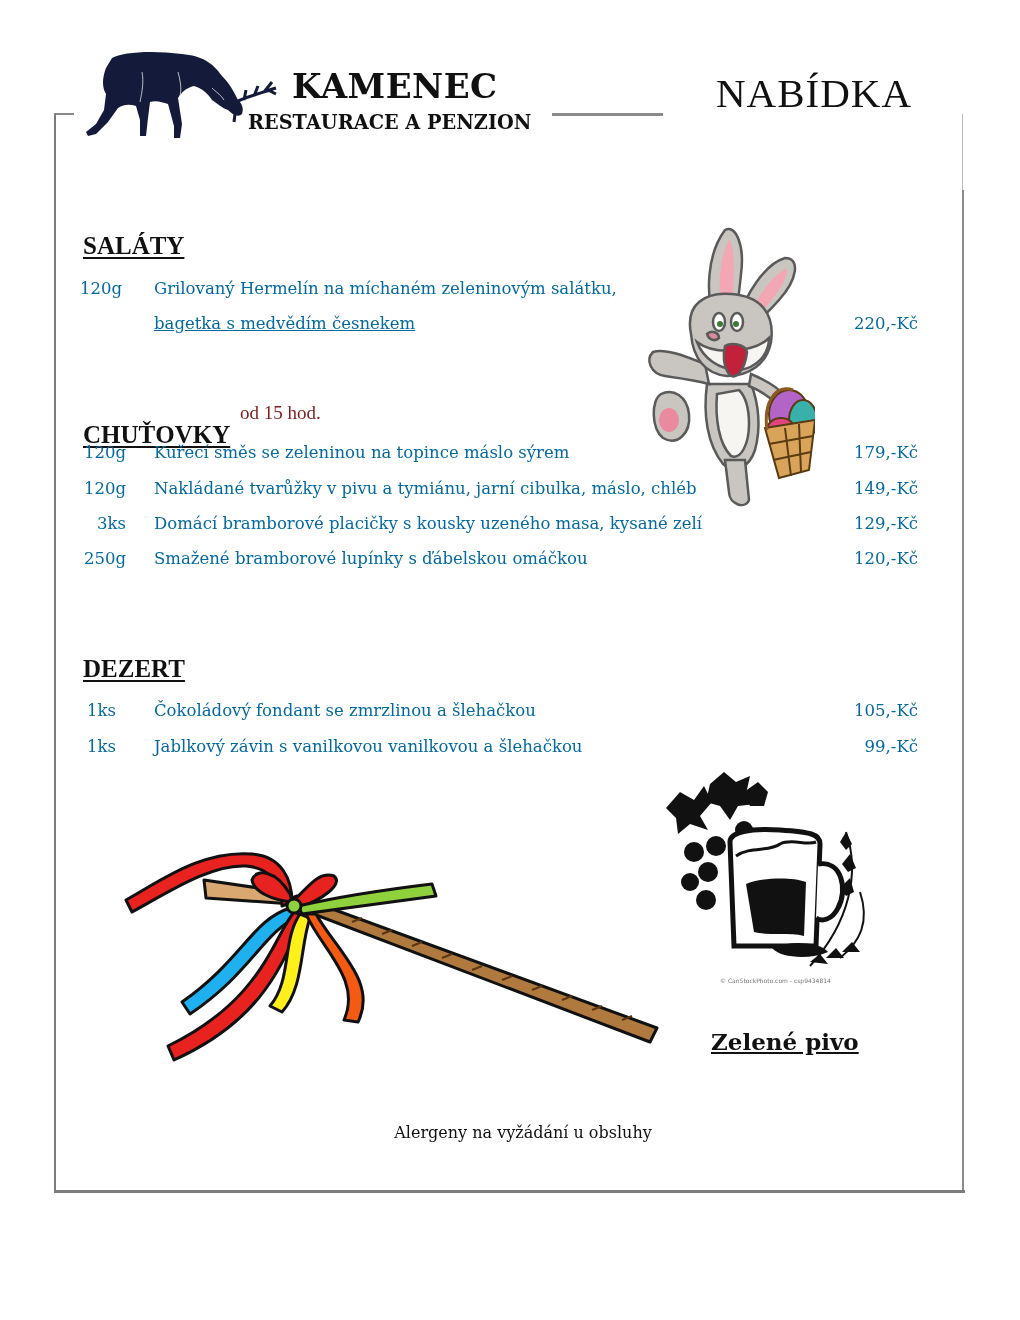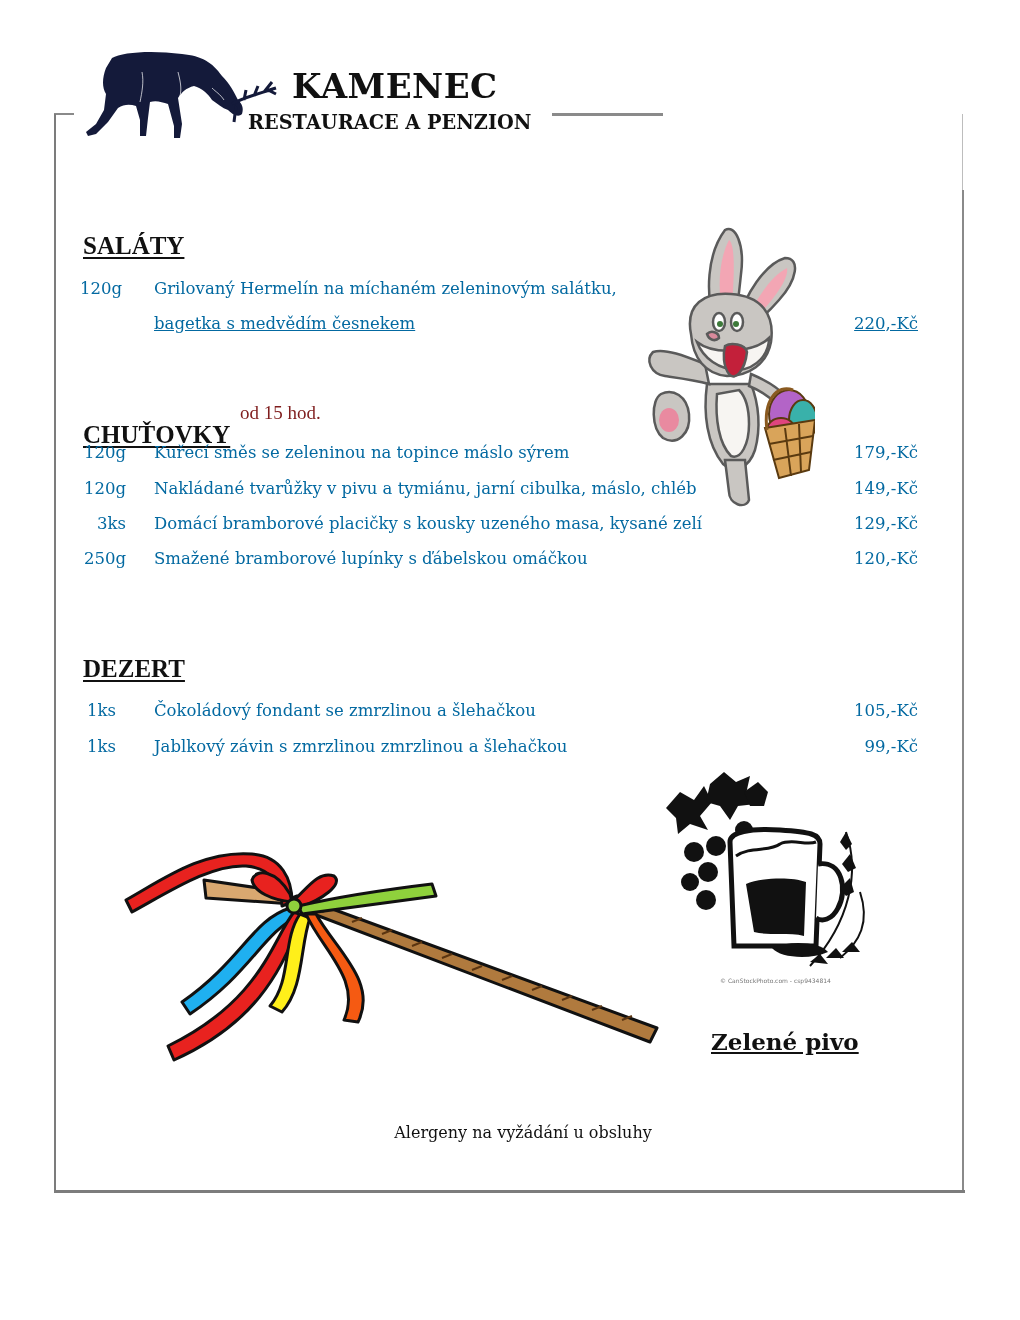--- a/index.html
+++ b/index.html
@@ -46,27 +46,28 @@
   <svg width="200" height="96" viewBox="0 0 200 96">
     <path fill="#141a3a" d="M30 10 C40 4 70 2 100 6 C120 8 130 14 140 28 C148 36 152 44 156 52 C160 56 162 60 160 66 C156 70 150 66 146 62 C140 60 136 56 130 52 C126 46 120 40 112 38 C104 40 100 44 96 50 L100 76 L98 90 L92 90 L92 78 L86 56 C80 54 74 52 68 54 L66 70 L64 88 L58 88 L58 72 L54 58 C48 56 42 56 36 60 L26 74 L14 86 L6 88 L4 84 L14 76 L22 62 L24 46 C20 40 20 30 24 20 Z"></path>
     <path fill="none" stroke="#141a3a" stroke-width="3" d="M150 56 C160 50 176 46 194 40 M162 52 L164 42 M172 48 L176 38 M182 44 L190 34 M186 42 L194 46 M154 58 L152 74"></path>
     <path fill="none" stroke="#ffffff" stroke-width="1" opacity="0.7" d="M60 24 C62 34 60 44 58 54 M96 24 C98 32 100 40 98 48 M130 40 C134 44 138 46 142 52"></path>
   </svg>
 </div>
 <div class="abs brand-name">KAMENEC</div>
 <div class="abs brand-sub">RESTAURACE A PENZION</div>
 
 <div class="abs title">
+  <div>NABÍDKA</div>
 </div>
 
 <div class="abs section-heading" style="left:83px;top:232px;">SALÁTY</div>
 <div class="abs qty" style="left:62px;top:279px;">120g</div>
 <div class="abs desc" style="top:279px;">Grilovaný Hermelín na míchaném zeleninovým salátku,</div>
 <div class="abs desc" style="top:314px;text-decoration:underline;">bagetka s medvědím česnekem</div>
-<div class="abs price" style="top:314px;text-decoration:underline;">220,-Kč</div>
+<div class="abs price" style="top:314px;">220,-Kč</div>
 
 <div class="abs section-heading" style="left:83px;top:397px;margin-top:24px;">CHUŤOVKY</div>
 <div class="abs section-note" style="left:240px;top:402px;">od 15 hod.</div>
 
 <div class="abs qty" style="left:66px;top:443px;">120g</div>
 <div class="abs desc" style="top:443px;">Kuřecí směs se zeleninou na topince máslo sýrem</div>
 <div class="abs price" style="top:443px;">179,-Kč</div>
 
 <div class="abs qty" style="left:66px;top:479px;">120g</div>
 <div class="abs desc" style="top:479px;text-align:right;">Nakládané tvarůžky v pivu a tymiánu, jarní cibulka, máslo, chléb</div>
@@ -79,21 +80,21 @@
 <div class="abs qty" style="left:66px;top:549px;">250g</div>
 <div class="abs desc" style="top:549px;">Smažené bramborové lupínky s ďábelskou omáčkou</div>
 <div class="abs price" style="top:549px;">120,-Kč</div>
 
 <div class="abs section-heading" style="left:83px;top:655px;">DEZERT</div>
 <div class="abs qty" style="left:56px;top:701px;">1ks</div>
 <div class="abs desc" style="top:701px;">Čokoládový fondant se zmrzlinou a šlehačkou</div>
 <div class="abs price" style="top:701px;">105,-Kč</div>
 
 <div class="abs qty" style="left:56px;top:737px;">1ks</div>
-<div class="abs desc" style="top:737px;">Jablkový závin s zmrzlinou zmrzlinou a šlehačkou</div>
+<div class="abs desc" style="top:737px;">Jablkový závin s vanilkovou vanilkovou a šlehačkou</div>
 <div class="abs price" style="top:737px;">99,-Kč</div>
 
 <div class="abs" style="left:645px;top:224px;width:170px;height:290px;">
   <svg width="170" height="290" viewBox="0 0 170 290">
     <g stroke="#5a5a5a" stroke-width="2.5">
 
       <path fill="#c9c6c2" d="M70 100 C60 70 62 30 80 6 C90 0 100 20 96 50 C94 70 92 90 88 104 Z"></path>
       <path fill="#f3a6b4" stroke="none" d="M78 90 C72 65 74 35 84 16 C90 20 90 50 86 90 Z"></path>
       <path fill="#c9c6c2" d="M92 100 C100 70 120 40 140 34 C156 34 152 56 134 76 C122 90 110 100 100 108 Z"></path>
       <path fill="#f3a6b4" stroke="none" d="M100 98 C112 74 126 52 142 44 C144 56 128 76 106 100 Z"></path>

